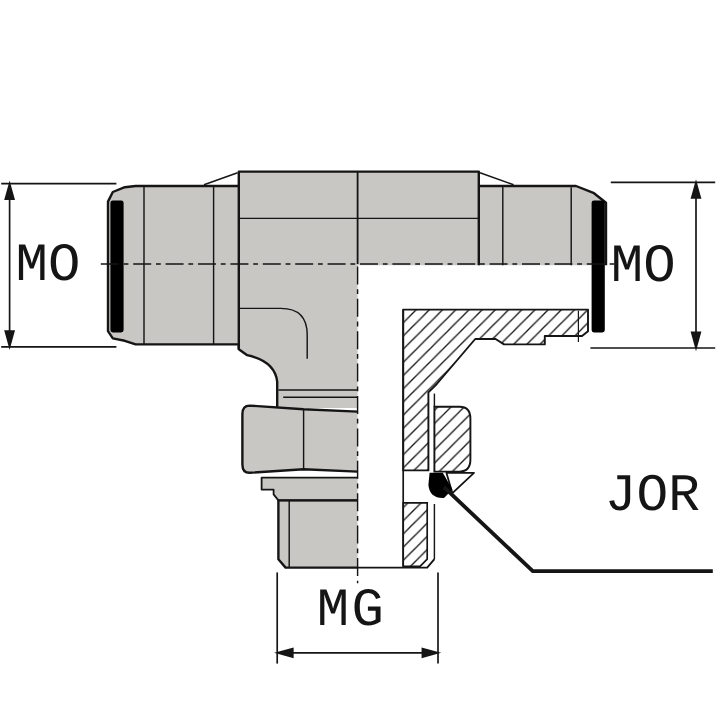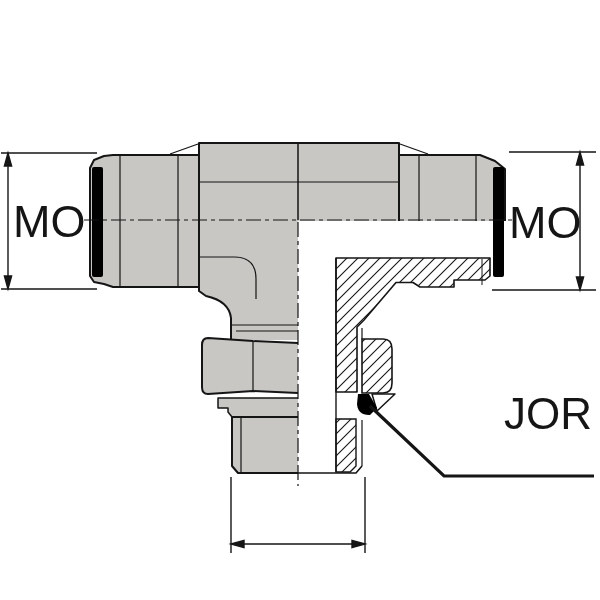--- a/index.html
+++ b/index.html
@@ -6,21 +6,21 @@
     --body-fill:#c9c7c4;
     --outline:#151515;
     --bg:#ffffff;
   }
   html,body{margin:0;padding:0;background:var(--bg);}
   .canvas{
     position:relative;
     width:600px;height:600px;
     background:var(--bg);
     overflow:hidden;
-    font-family:Liberation Sans, sans-serif;
+    font-family:Liberation Mono, monospace;
   }
   .canvas svg{position:absolute;left:0;top:0;}
   .dim-label{
     position:absolute;
     color:var(--outline);
     font-size:45px;
     line-height:1;
     white-space:nowrap;
     user-select:none;
   }
@@ -129,15 +129,16 @@
     <line x1="238" y1="544" x2="359" y2="544"></line>
     <path d="M231,544 L244,540.4 V547.6 Z"></path>
     <path d="M365,544 L352,540.4 V547.6 Z"></path>
   </g>
 
   <path fill="none" stroke="#151515" stroke-width="3.2" stroke-linejoin="miter" d="M370,406 L444,476 H594"></path>
 </svg>
 
 <div class="dim-label" id="lbl-mo-left">MO</div>
 <div class="dim-label" id="lbl-mo-right">MO</div>
+<div class="dim-label" id="lbl-mg">MG</div>
 <div class="dim-label" id="lbl-jor">JOR</div>
 
 </div>
 
 </body></html>

